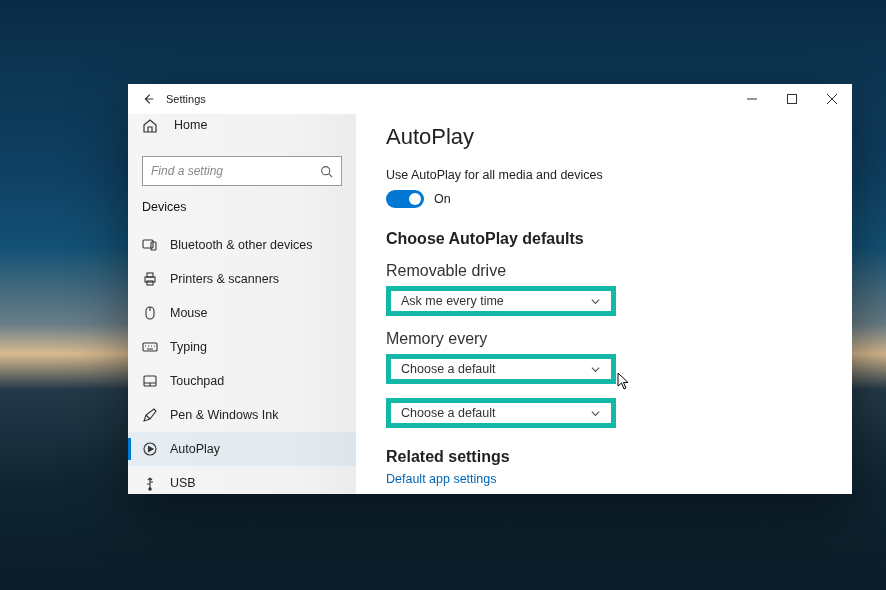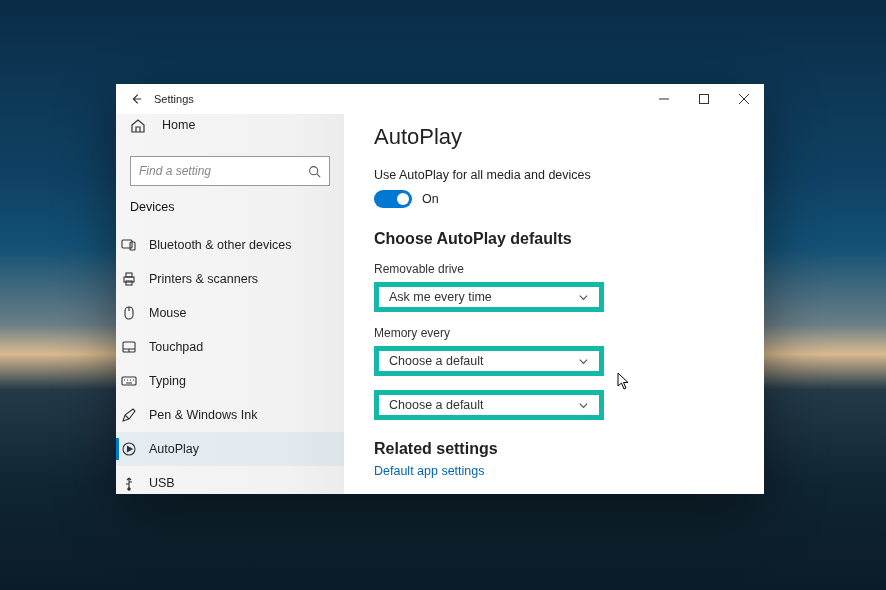--- a/index.html
+++ b/index.html
@@ -5,22 +5,22 @@
   * { box-sizing: border-box; margin: 0; padding: 0; }
   html, body { width: 886px; height: 590px; overflow: hidden; font-family: "Segoe UI", Arial, sans-serif; }
   body {
     background: linear-gradient(180deg,
       #0a2b45 0%, #0c3552 12%, #0f4164 30%, #135175 42%,
       #6a7e87 55%, #d8ba8f 60%, #243a49 66%, #0f2532 82%, #0a1c27 100%);
     position: relative;
   }
   .window {
     position: absolute;
-    left: 116px; top: 84px;
-    width: 648px; height: 410px;
+    left: 128px; top: 84px;
+    width: 724px; height: 410px;
     background: #fff;
     box-shadow: 0 18px 55px rgba(0,0,0,.45);
     display: flex; flex-direction: column;
   }
   .titlebar {
     height: 30px;
     display: flex; align-items: center;
     padding-left: 6px;
     font-size: 11px; color: #222;
   }
@@ -71,21 +71,21 @@
   .search-wrap svg { width: 13px; height: 13px; color: #555; }
 
   .section-label {
     margin-top: 14px; padding: 0 14px;
     font-size: 12.5px; font-weight: 400; color: #111;
   }
 
   .nav { margin-top: 14px; display: flex; flex-direction: column; }
   .nav-item {
     height: 34px; display: flex; align-items: center; gap: 12px;
-    padding-left: 5px;
+    padding-left: 14px;
     font-size: 12.5px; color: #222;
     position: relative;
   }
   .nav-item.active::before {
     content: ""; position: absolute; left: 0; top: 6px; bottom: 6px;
     width: 3px; background: #0078d4;
   }
   .nav-item.active { background: rgba(0,120,212,.06); }
   .nav-icon { width: 16px; height: 16px; display: flex; align-items: center; justify-content: center; color: #333; }
   .nav-icon svg { width: 16px; height: 16px; }
@@ -105,21 +105,21 @@
     background: #0078d4; position: relative;
   }
   .toggle::after {
     content: ""; position: absolute; right: 3px; top: 3px;
     width: 12px; height: 12px; border-radius: 50%; background: #fff;
   }
   .toggle-label { font-size: 12.5px; }
 
   .section-h2 { font-size: 16px; font-weight: 700; margin-bottom: 14px; }
   .field { margin-bottom: 14px; }
-  .field-label { font-size: 12px; color: #333; margin-bottom: 6px; }
+  .field-label { font-size: 16px; color: #333; margin-bottom: 6px; }
   .combo {
     width: 230px; height: 30px;
     border: 5px solid #14b8a6;
     display: flex; align-items: center; justify-content: space-between;
     padding: 0 10px;
     font-size: 12.5px; color: #333;
     background: #fff;
   }
   .combo svg { width: 11px; height: 11px; color: #555; }
 
@@ -218,35 +218,35 @@
                 <rect x="4" y="2" width="8" height="12" rx="4"></rect>
                 <path d="M8 2 V6"></path>
               </svg>
           </span>
           <span>Mouse</span>
         </div>
 
         <div class="nav-item">
           <span class="nav-icon">
             <svg viewBox="0 0 16 16" fill="none" stroke="currentColor" stroke-width="1.1">
+                <rect x="1" y="4" width="14" height="8" rx="1"></rect>
+                <path d="M3 7h1M6 7h1M9 7h1M12 7h1M5 10h6"></path>
+              </svg>
+          </span>
+          <span>Typing</span>
+        </div>
+
+        <div class="nav-item">
+          <span class="nav-icon">
+            <svg viewBox="0 0 16 16" fill="none" stroke="currentColor" stroke-width="1.1">
                 <rect x="2" y="3" width="12" height="10" rx="1"></rect>
                 <path d="M2 10 H14 M8 10 V13"></path>
               </svg>
           </span>
           <span>Touchpad</span>
-        </div>
-
-        <div class="nav-item">
-          <span class="nav-icon">
-            <svg viewBox="0 0 16 16" fill="none" stroke="currentColor" stroke-width="1.1">
-                <rect x="1" y="4" width="14" height="8" rx="1"></rect>
-                <path d="M3 7h1M6 7h1M9 7h1M12 7h1M5 10h6"></path>
-              </svg>
-          </span>
-          <span>Typing</span>
         </div>
 
         <div class="nav-item">
           <span class="nav-icon">
             <svg viewBox="0 0 16 16" fill="none" stroke="currentColor" stroke-width="1.1">
                 <path d="M2 14 L4 8 L12 2 L14 4 L8 12 Z M4 8 L8 12"></path>
               </svg>
           </span>
           <span>Pen &amp; Windows Ink</span>
         </div>

